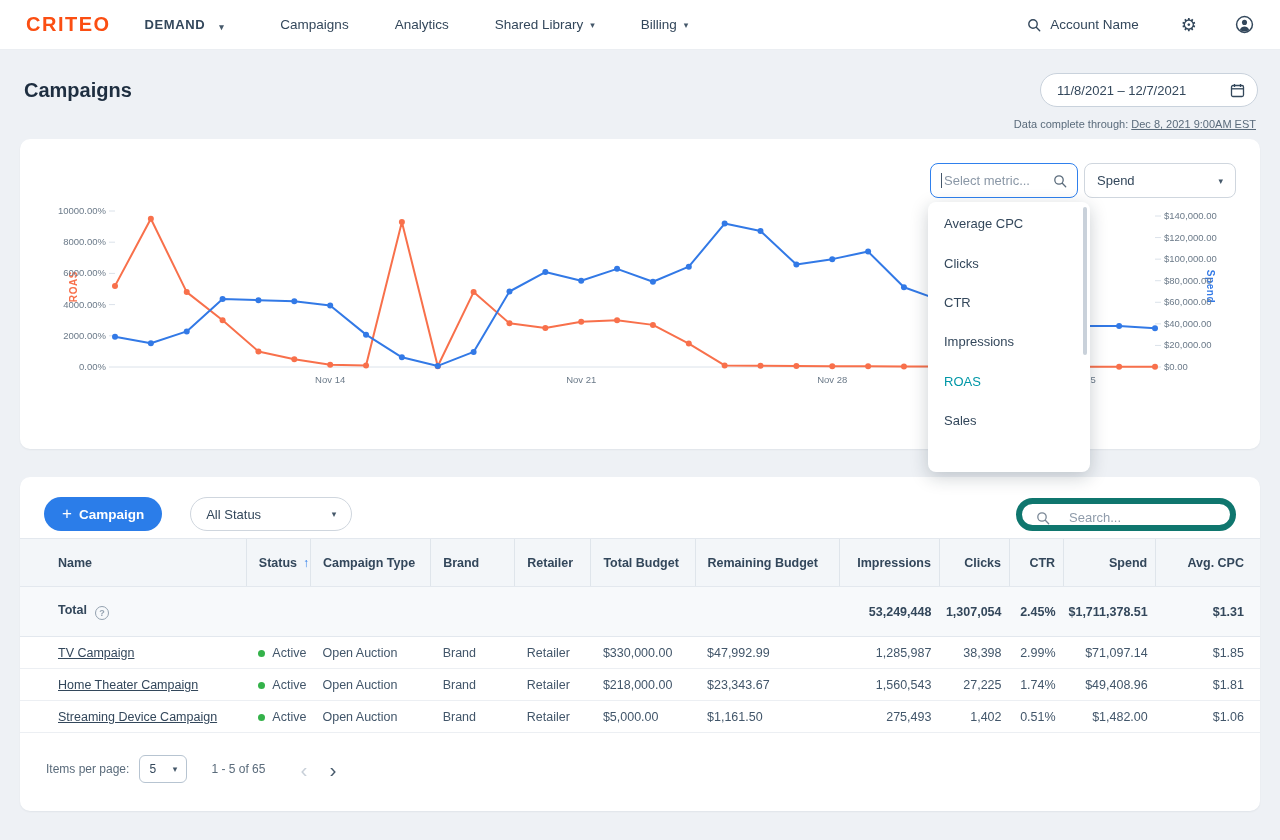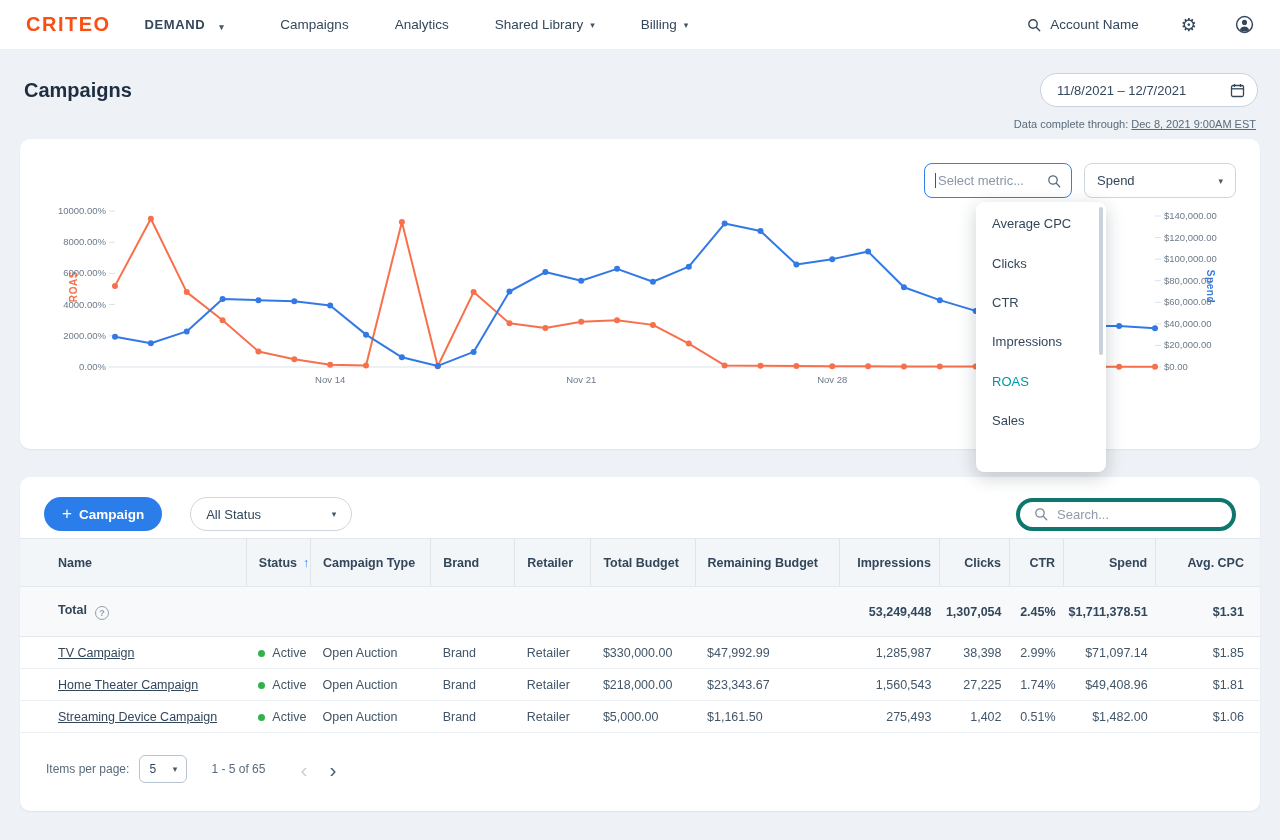--- a/index.html
+++ b/index.html
@@ -24,45 +24,45 @@
 .date-chip{width:218px;height:34px;border:1px solid #c9d2dc;border-radius:17px;background:#fff;display:flex;align-items:center;justify-content:space-between;padding:0 12px 0 16px;font-size:13px;cursor:pointer}
 .data-note{text-align:right;padding:8px 24px 0 0;font-size:11px;color:#5a6b7b}
 .data-note .link{text-decoration:underline;cursor:pointer}
 
 
 .card{background:#fff;border-radius:10px;margin:0 20px;box-shadow:0 1px 2px rgba(25,39,52,.06)}
 .chart-card{margin-top:9px;height:310px;position:relative}
 .table-card{margin-top:28px;height:334px;position:relative}
 
 
-.metric-controls{position:absolute;top:24px;right:24px;display:flex;gap:12px;z-index:5}
+.metric-controls{position:absolute;top:24px;right:24px;display:flex;gap:6px;z-index:5}
 .metric-picker{width:148px;height:35px;border:1.5px solid #2f80ed;border-radius:8px;background:#fff;display:flex;align-items:center;padding:0 10px;font-size:13px;color:#8a97a6;cursor:text}
 .metric-picker .caret-bar{width:1px;height:15px;background:#44566a;margin-right:2px}
 .metric-picker .ph{flex:1}
 .metric-select{width:152px;height:35px;border:1px solid #cfd6de;border-radius:8px;background:#fff;display:flex;align-items:center;justify-content:space-between;padding:0 12px;font-size:13px;color:#33475b;cursor:pointer}
 
 
-.dd-panel{position:absolute;left:956px;top:63px;width:130px;height:270px;background:#fff;border-radius:8px;box-shadow:0 5px 18px rgba(20,35,50,.22);z-index:20;padding-top:2px;overflow:hidden}
+.dd-panel{position:absolute;left:908px;top:63px;width:162px;height:270px;background:#fff;border-radius:8px;box-shadow:0 5px 18px rgba(20,35,50,.22);z-index:20;padding-top:2px;overflow:hidden}
 .dd-item{height:39.4px;display:flex;align-items:center;padding-left:16px;font-size:13px;color:#33475b;cursor:pointer}
 .dd-item.selected{color:#0097a7}
 .dd-scrollbar{position:absolute;right:3px;top:5px;width:4px;height:148px;background:#c9d1da;border-radius:2px;cursor:pointer}
 
 
 .chart-svg{position:absolute;left:0;top:55px;width:1240px;height:200px}
 .chart-svg text.tick{font-size:9.5px;fill:#6b7a89;font-family:"Liberation Sans",sans-serif}
 .axis-label{position:absolute;font-size:10px;font-weight:700;letter-spacing:.6px}
 .axis-label.left{left:38px;top:142px;color:#f8704b;transform:rotate(-90deg)}
 .axis-label.right{right:32px;top:142px;color:#3279e6;transform:rotate(90deg)}
 
 
 .toolbar{display:flex;align-items:center;padding:20px 24px 0}
 .btn-primary{height:34px;border-radius:17px;background:#2b7de9;color:#fff;font-size:13.5px;font-weight:700;display:flex;align-items:center;gap:7px;padding:0 18px;border:none;cursor:pointer;font-family:inherit}
 .btn-primary .plus{font-size:17px;font-weight:400;margin-top:-1px}
 .status-filter{width:162px;height:34px;margin-left:28px;border:1px solid #cfd6de;border-radius:17px;display:flex;align-items:center;justify-content:space-between;padding:0 15px;font-size:13px;cursor:pointer}
-.search-box{margin-left:auto;width:220px;height:33px;border:4px solid #0f766e;border-radius:17px;display:flex;align-items:center;gap:9px;padding:0 14px}
+.search-box{margin-left:auto;width:220px;height:33px;border:6px solid #0f766e;border-radius:17px;display:flex;align-items:flex-end;gap:19px;padding:0 14px}
 .search-box input{border:none;outline:none;flex:1;font:13px "Liberation Sans",sans-serif;color:#33475b;background:transparent}
 .search-box input::placeholder{color:#909cab}
 
 
 .data-table{width:100%;border-collapse:collapse;margin-top:7px;table-layout:fixed;font-size:12.5px}
 thead th{height:48px;background:#f3f6f9;border-top:1px solid #e3e8ee;border-bottom:1px solid #e3e8ee;font-weight:700;color:#33475b;text-align:left;padding-left:12px;cursor:pointer}
 thead th:first-child{padding-left:38px}
 thead th + th{border-left:1px solid #dfe5eb}
 th.num,td.num{text-align:right;padding-right:8px}
 th:last-child,td:last-child{padding-right:16px}

